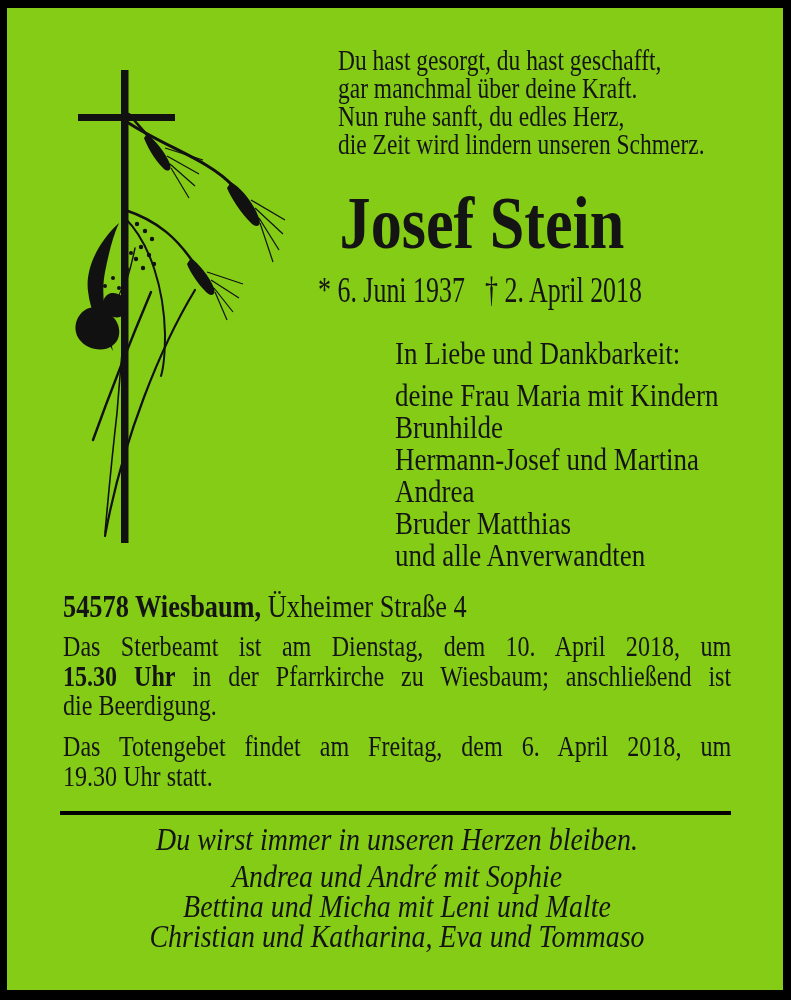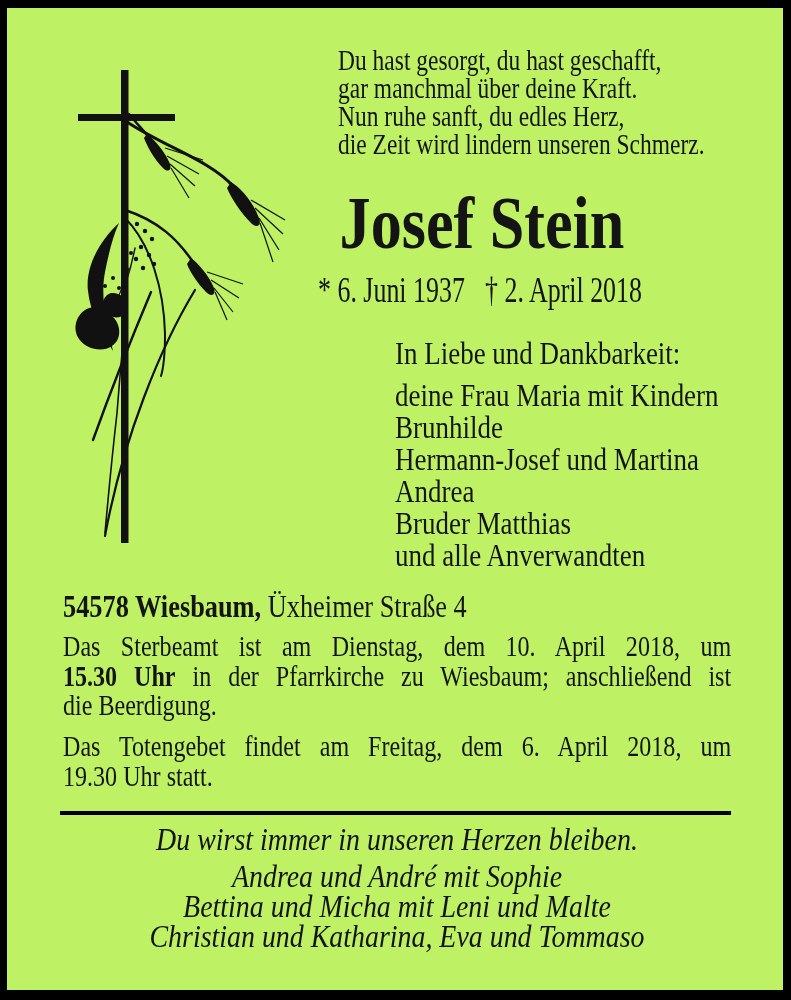--- a/index.html
+++ b/index.html
@@ -1,19 +1,19 @@
 <!DOCTYPE html>
 <html><head>
 <meta charset="utf-8">
 <style>
   html,body{margin:0;padding:0;background:#e9e9e9;}
   .page{
     position:relative;
     width:791px;height:1000px;
-    background:#bef264;
+    background:#84cc16;
     overflow:hidden;
     font-family:"Liberation Serif","DejaVu Serif",serif;
     color:#141414;
   }
   .frame{
     position:absolute;left:0;top:0;right:0;bottom:0;
     border-top:8px solid #000;
     border-right:8px solid #000;
     border-bottom:10px solid #000;
     border-left:7px solid #000;

